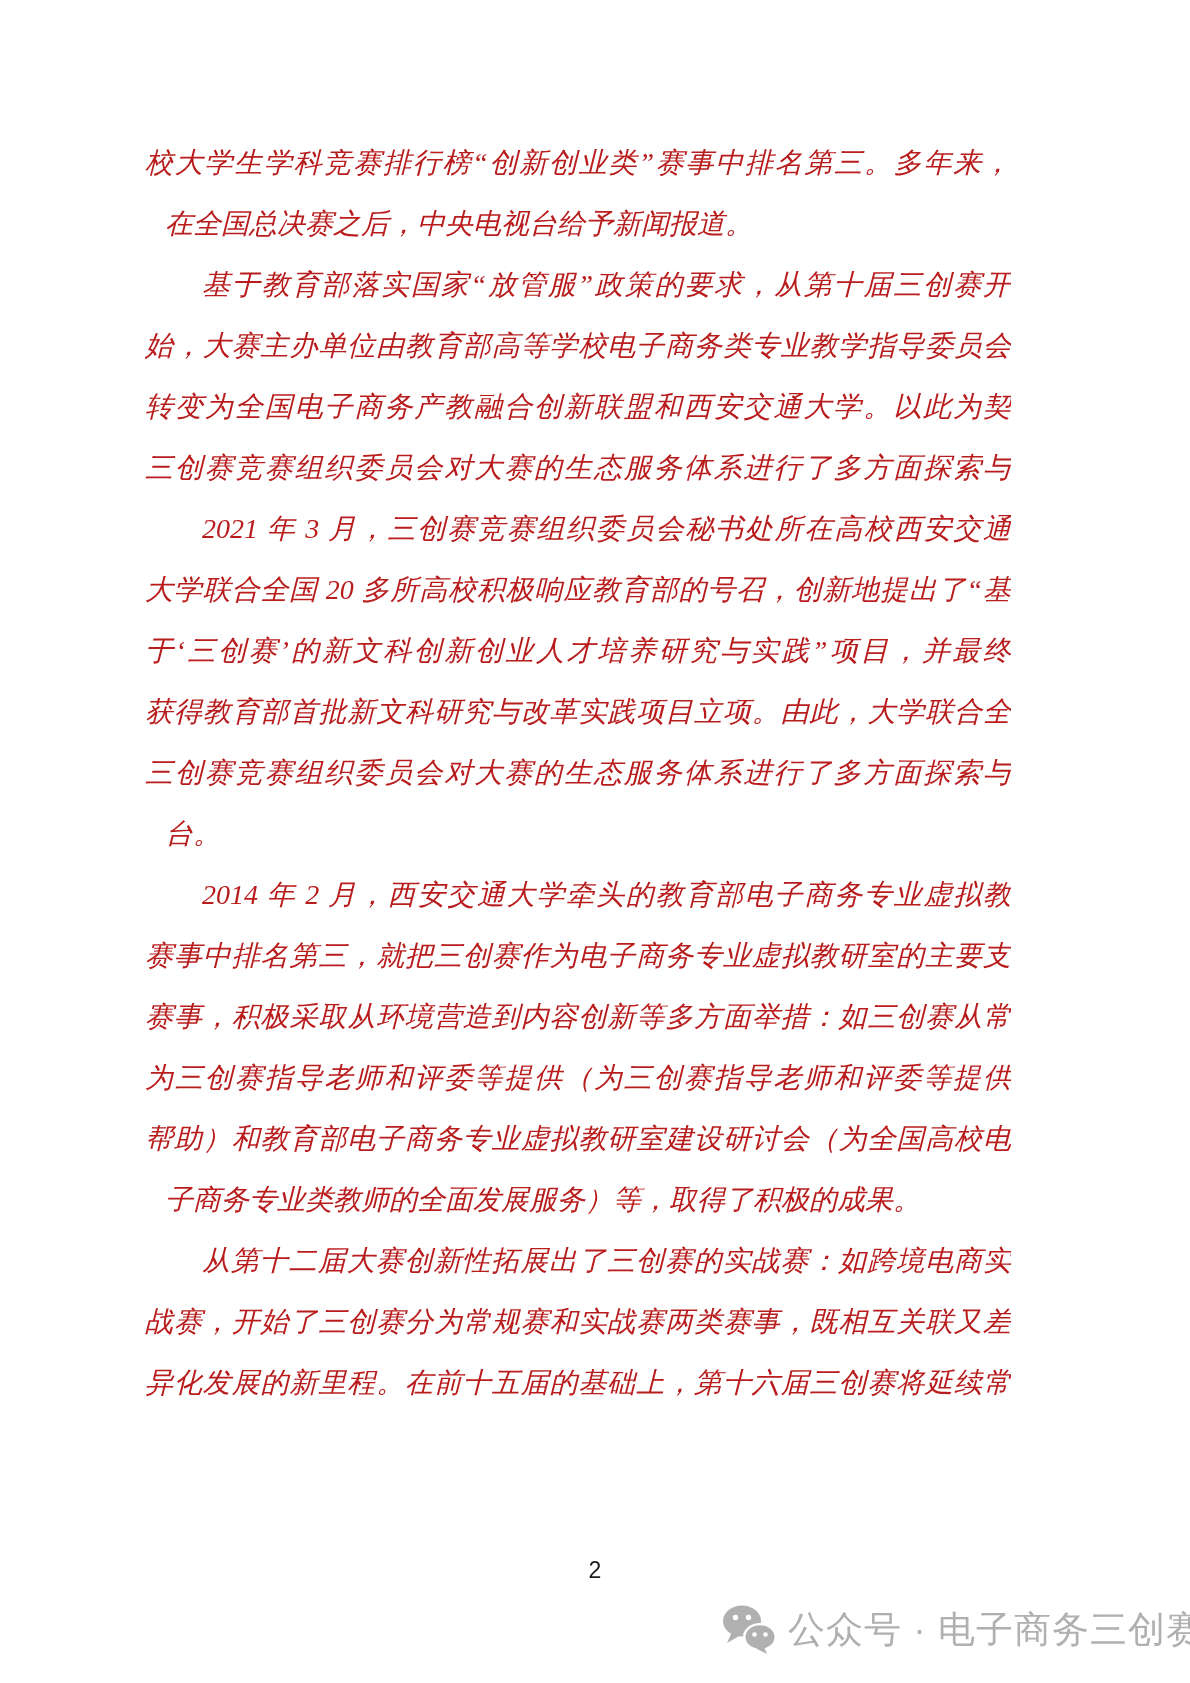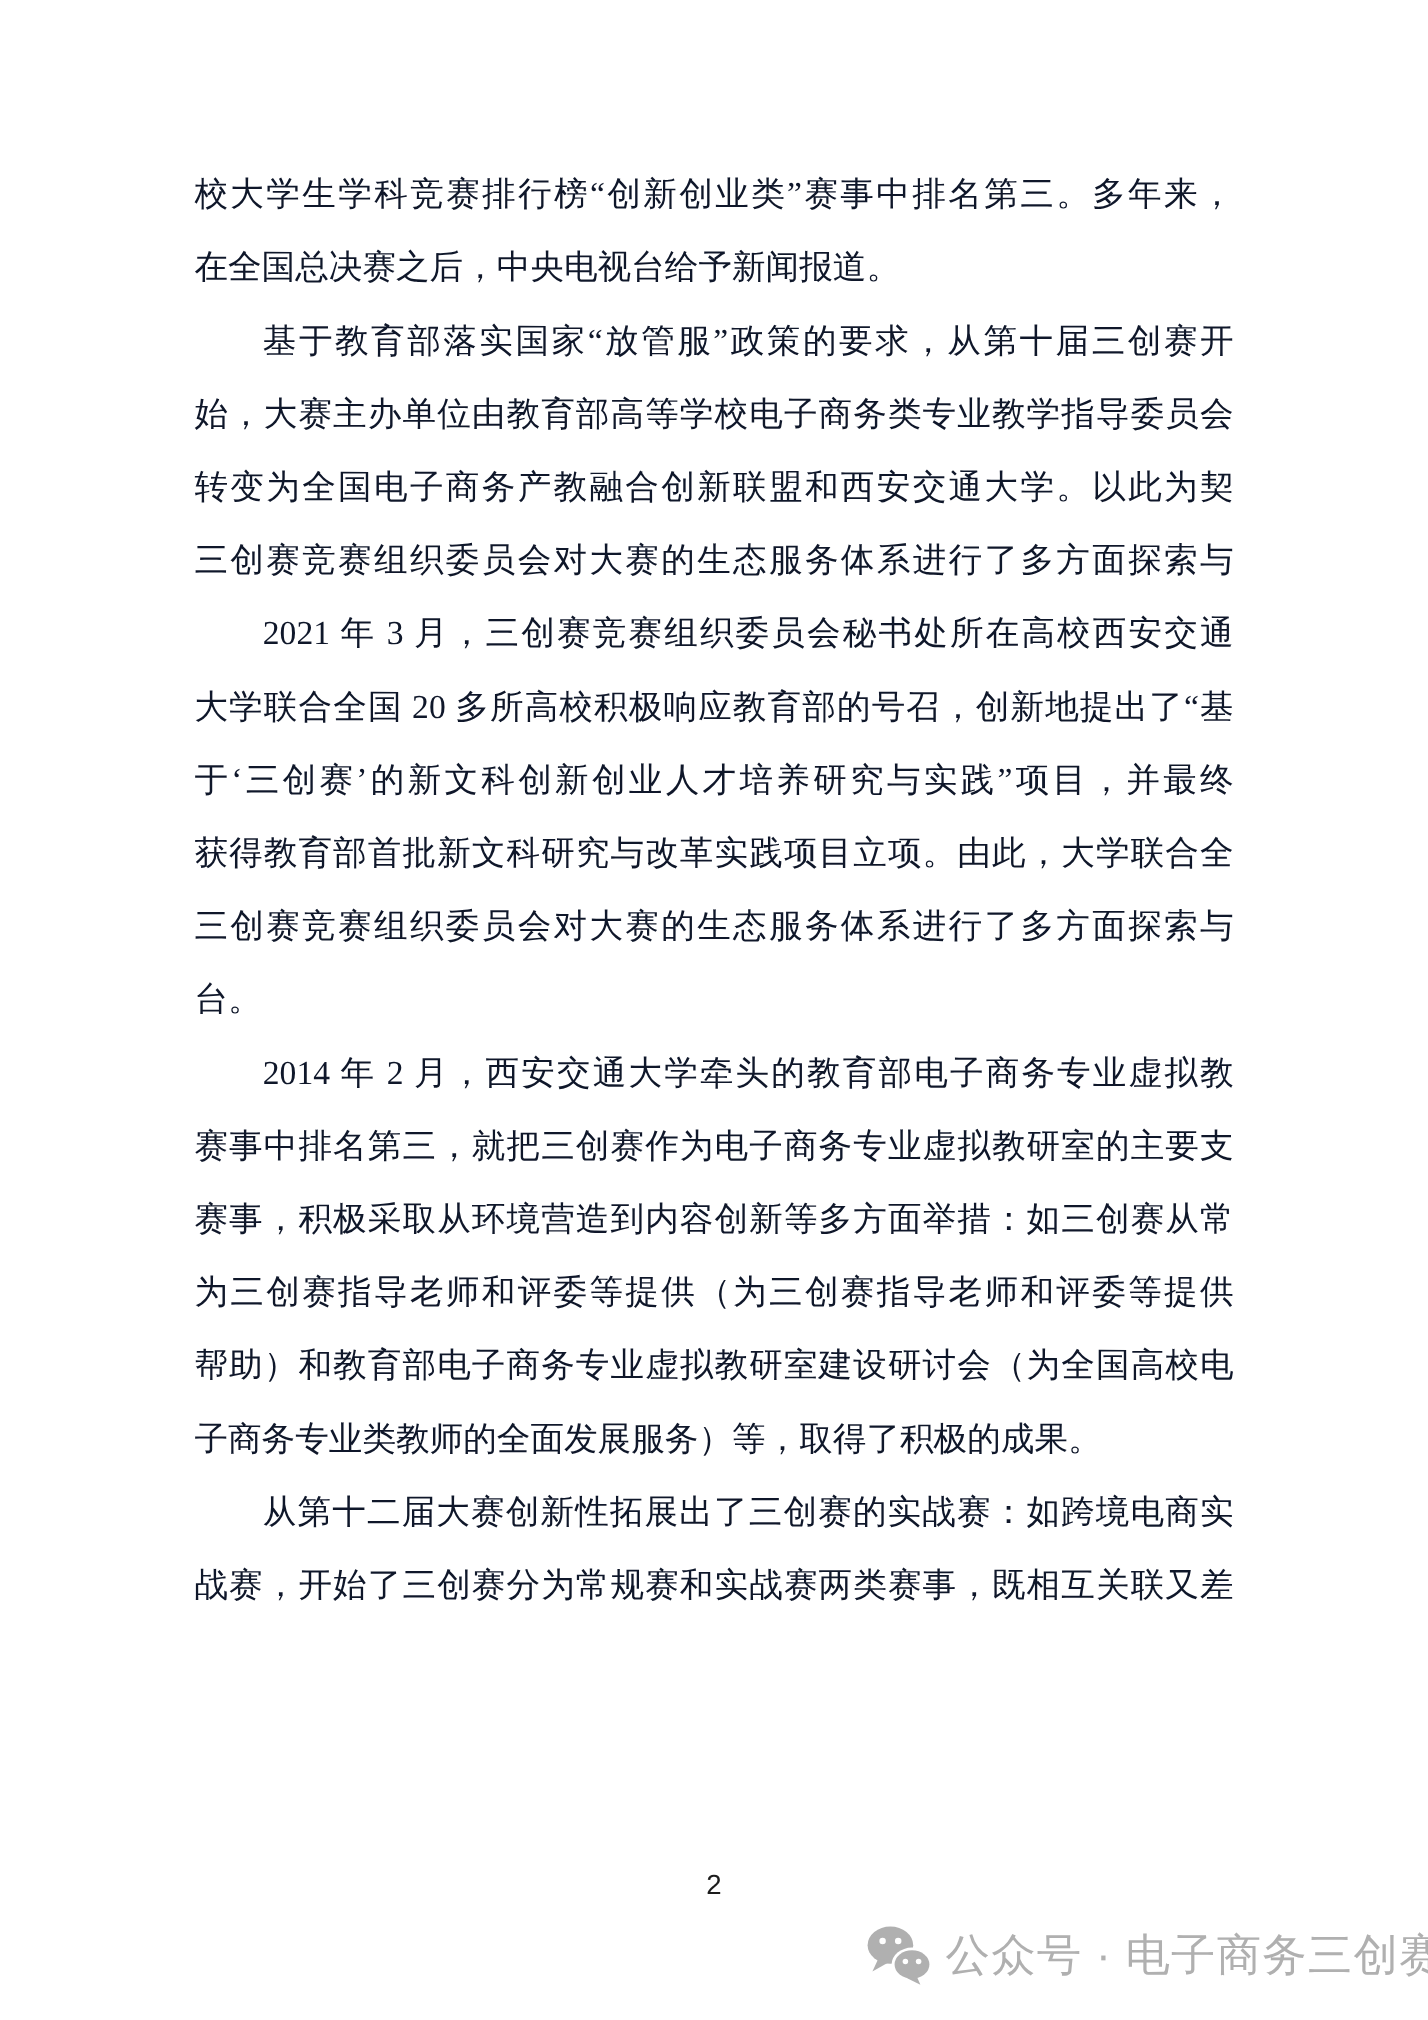--- a/index.html
+++ b/index.html
@@ -14,39 +14,41 @@
     overflow: hidden;
     font-family: "Liberation Serif", "DejaVu Serif", serif;
   }
   .doc-page {
     position: absolute;
     inset: 0;
     background: #ffffff;
   }
   .doc-text {
     position: absolute;
-    left: 162px;
+    left: 145px;
     width: 866px;
     top: 132px;
-    color: #0f172a;
+    color: #b91c1c;
+    font-style: italic;
   }
   .line {
     height: 61px;
     line-height: 61px;
     font-size: 28px;
     text-align: justify;
     text-align-last: justify;
     overflow: hidden;
     white-space: normal;
   }
   .line.indent {
     text-indent: 57px;
   }
   .line.para-end {
     text-align-last: left;
+    margin-left: 20px;
   }
   .page-footer {
     position: absolute;
     left: 0;
     right: 0;
     top: 1556px;
     text-align: center;
     font-family: "Liberation Sans", "DejaVu Sans", sans-serif;
     font-size: 23px;
     line-height: 28px;
@@ -92,20 +94,21 @@
       <div class="line">三创赛竞赛组织委员会对大赛的生态服务体系进行了多方面探索与</div>
       <div class="line para-end">台。</div>
       <div class="line indent">2014 年 2 月，西安交通大学牵头的教育部电子商务专业虚拟教</div>
       <div class="line">赛事中排名第三，就把三创赛作为电子商务专业虚拟教研室的主要支持</div>
       <div class="line">赛事，积极采取从环境营造到内容创新等多方面举措：如三创赛从常</div>
       <div class="line">为三创赛指导老师和评委等提供（为三创赛指导老师和评委等提供</div>
       <div class="line">帮助）和教育部电子商务专业虚拟教研室建设研讨会（为全国高校电</div>
       <div class="line para-end">子商务专业类教师的全面发展服务）等，取得了积极的成果。</div>
       <div class="line indent">从第十二届大赛创新性拓展出了三创赛的实战赛：如跨境电商实</div>
       <div class="line">战赛，开始了三创赛分为常规赛和实战赛两类赛事，既相互关联又差</div>
+      <div class="line">异化发展的新里程。在前十五届的基础上，第十六届三创赛将延续常</div>
     </div>
 
   <div class="page-footer">2</div>
 
   <div class="watermark">
     <span class="wechat-icon">
       <svg width="54" height="50" viewBox="0 0 54 50">
 
         <ellipse cx="20" cy="16" rx="19" ry="15.5" fill="#b0b0b0"></ellipse>
         <path d="M10 27 L5 38 L19 30 Z" fill="#b0b0b0"></path>

